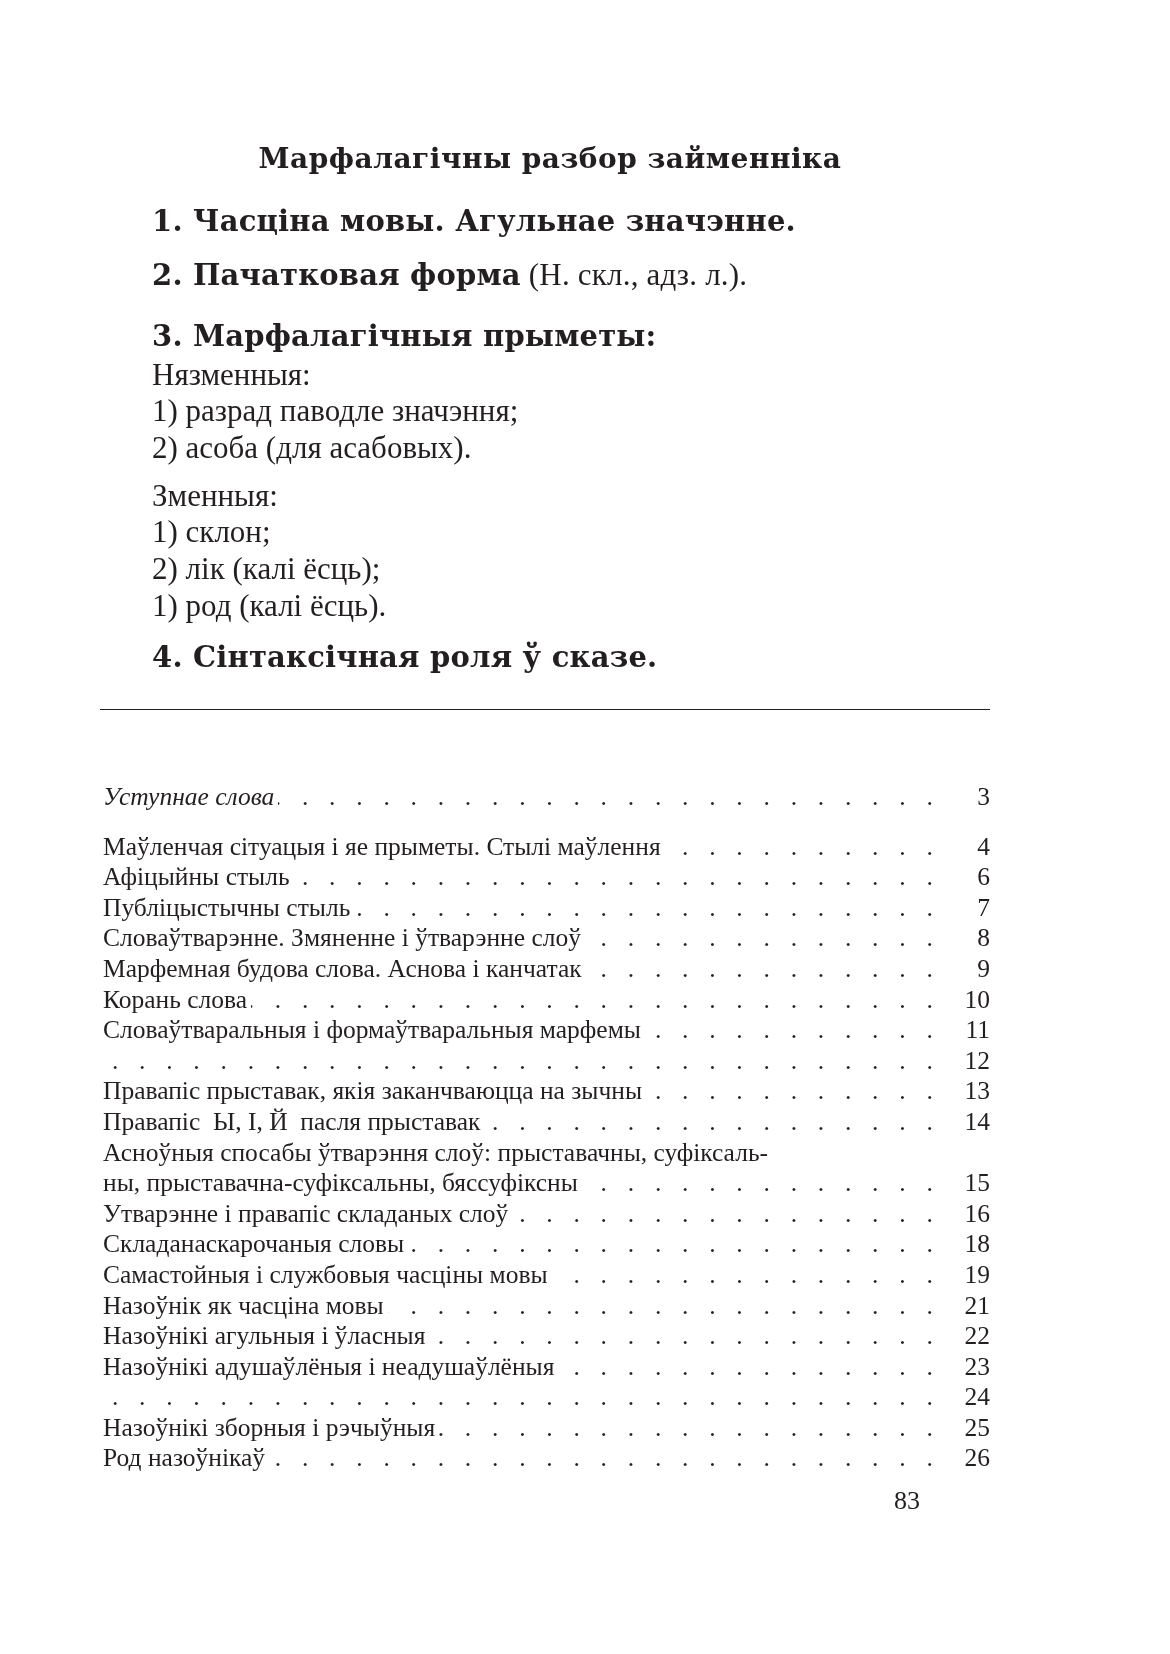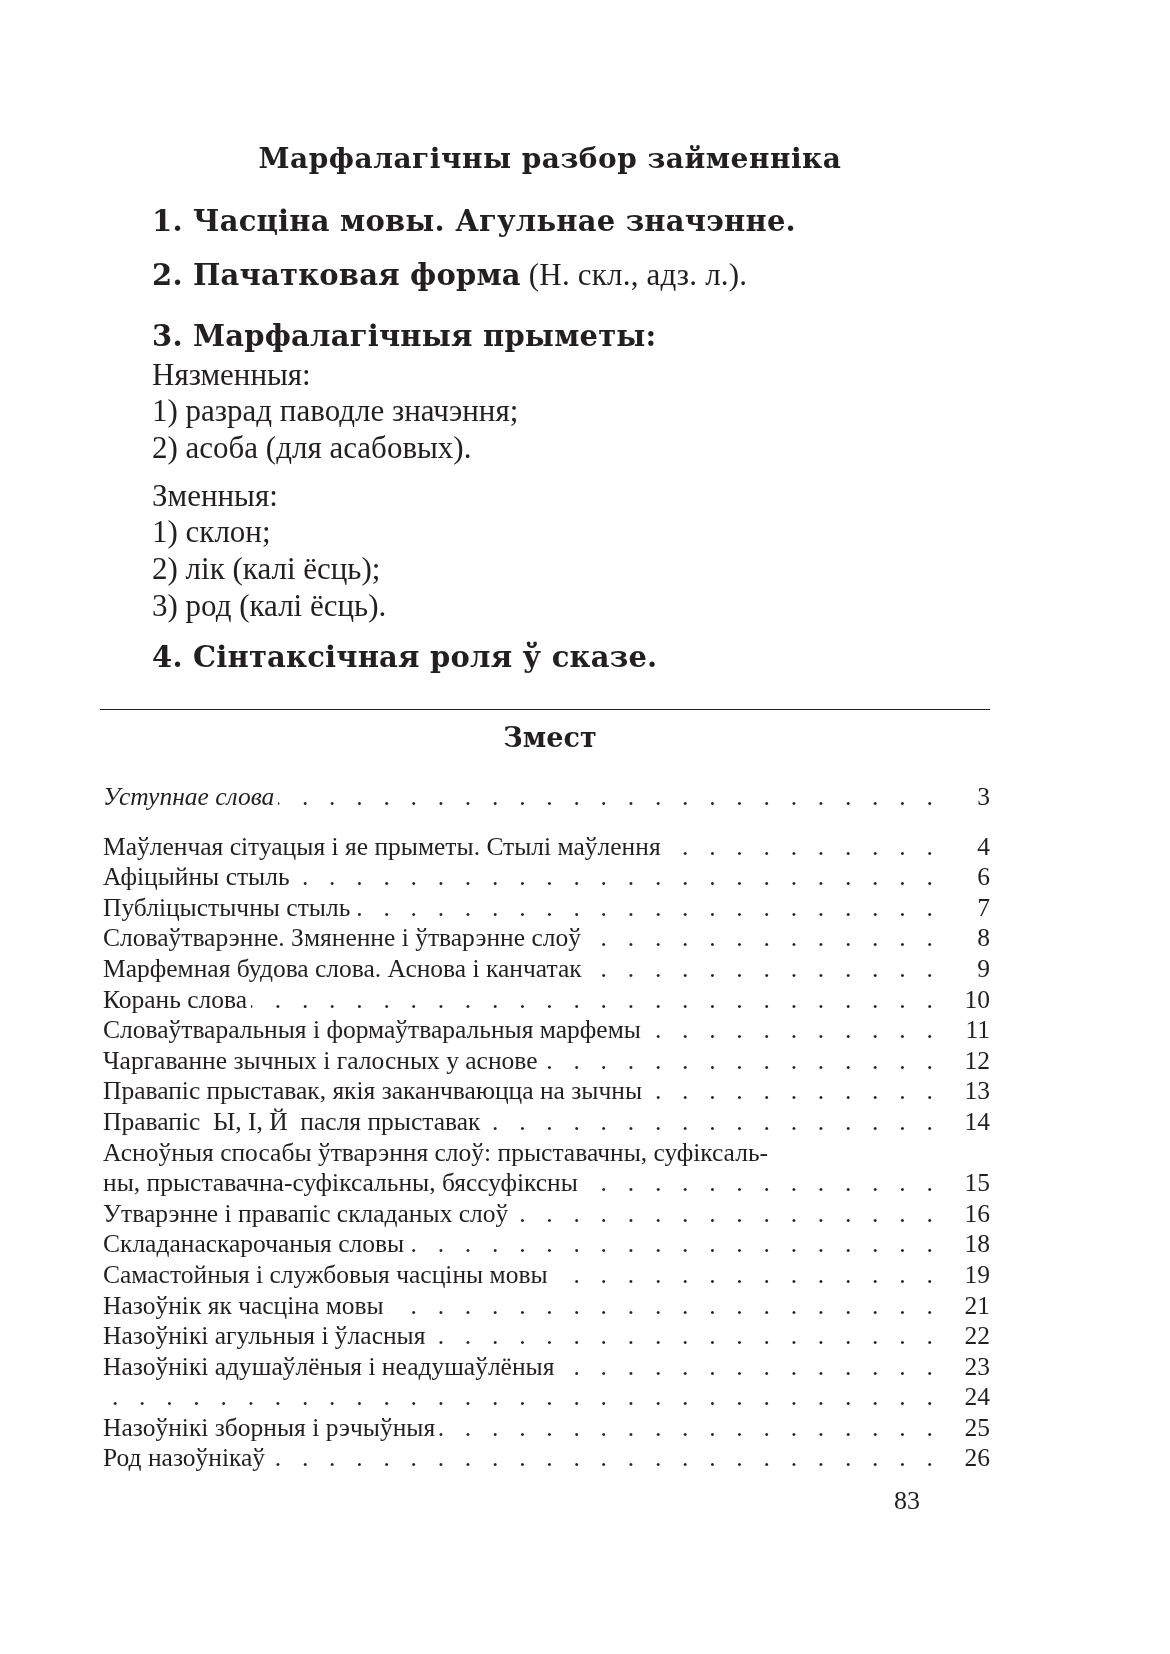--- a/index.html
+++ b/index.html
@@ -146,28 +146,27 @@
     </div>
 
     <div class="bold-line" style="top:319px;">3. Марфалагічныя прыметы:</div>
     <div class="plain-line" style="top:357px;">Нязменныя:</div>
     <div class="plain-line" style="top:393px;">1) разрад паводле значэння;</div>
     <div class="plain-line" style="top:430px;">2) асоба (для асабовых).</div>
 
     <div class="plain-line" style="top:478px;">Зменныя:</div>
     <div class="plain-line" style="top:514px;">1) склон;</div>
     <div class="plain-line" style="top:551px;">2) лік (калі ёсць);</div>
-    <div class="plain-line" style="top:588px;">3) род (калі ёсць).</div>
+    <div class="plain-line" style="top:588px;">1) род (калі ёсць).</div>
 
     <div class="bold-line" style="top:640px;">4. Сінтаксічная роля ў сказе.</div>
   </div>
 
   <div class="rule"></div>
 
-  <div class="toc-title">Змест</div>
 
   <div class="toc">
     <div class="toc-row first">
       <span class="label italic">Уступнае слова</span>
       <span class="leader">. . . . . . . . . . . . . . . . . . . . . . . . . . . . . . . . . . . . . . . . . . . . . . . . . . . . . . . . . . . . . . . . . . . . . . . . . . . . . . . . . . . . . . . . . . . . . . . . . . . . . . . . . . . . . . . . .</span>
       <span class="page-num">3</span>
     </div>
     <div class="toc-row">
       <span class="label">Маўленчая сітуацыя і яе прыметы. Стылі маўлення</span>
       <span class="leader">. . . . . . . . . . . . . . . . . . . . . . . . . . . . . . . . . . . . . . . . . . . . . . . . . . . . . . . . . . . . . . . . . . . . . . . . . . . . . . . . . . . . . . . . . . . . . . . . . . . . . . . . . . . . . . . . .</span>
@@ -197,21 +196,20 @@
       <span class="label">Корань слова</span>
       <span class="leader">. . . . . . . . . . . . . . . . . . . . . . . . . . . . . . . . . . . . . . . . . . . . . . . . . . . . . . . . . . . . . . . . . . . . . . . . . . . . . . . . . . . . . . . . . . . . . . . . . . . . . . . . . . . . . . . . .</span>
       <span class="page-num">10</span>
     </div>
     <div class="toc-row">
       <span class="label">Словаўтваральныя і формаўтваральныя марфемы</span>
       <span class="leader">. . . . . . . . . . . . . . . . . . . . . . . . . . . . . . . . . . . . . . . . . . . . . . . . . . . . . . . . . . . . . . . . . . . . . . . . . . . . . . . . . . . . . . . . . . . . . . . . . . . . . . . . . . . . . . . . .</span>
       <span class="page-num">11</span>
     </div>
     <div class="toc-row">
-      <span class="label">Чаргаванне зычных і галосных у аснове</span>
       <span class="leader">. . . . . . . . . . . . . . . . . . . . . . . . . . . . . . . . . . . . . . . . . . . . . . . . . . . . . . . . . . . . . . . . . . . . . . . . . . . . . . . . . . . . . . . . . . . . . . . . . . . . . . . . . . . . . . . . .</span>
       <span class="page-num">12</span>
     </div>
     <div class="toc-row">
       <span class="label">Правапіс прыставак, якія заканчваюцца на зычны</span>
       <span class="leader">. . . . . . . . . . . . . . . . . . . . . . . . . . . . . . . . . . . . . . . . . . . . . . . . . . . . . . . . . . . . . . . . . . . . . . . . . . . . . . . . . . . . . . . . . . . . . . . . . . . . . . . . . . . . . . . . .</span>
       <span class="page-num">13</span>
     </div>
     <div class="toc-row">
       <span class="label" style="white-space:pre;">Правапіс  Ы, І, Й  пасля прыставак</span>

